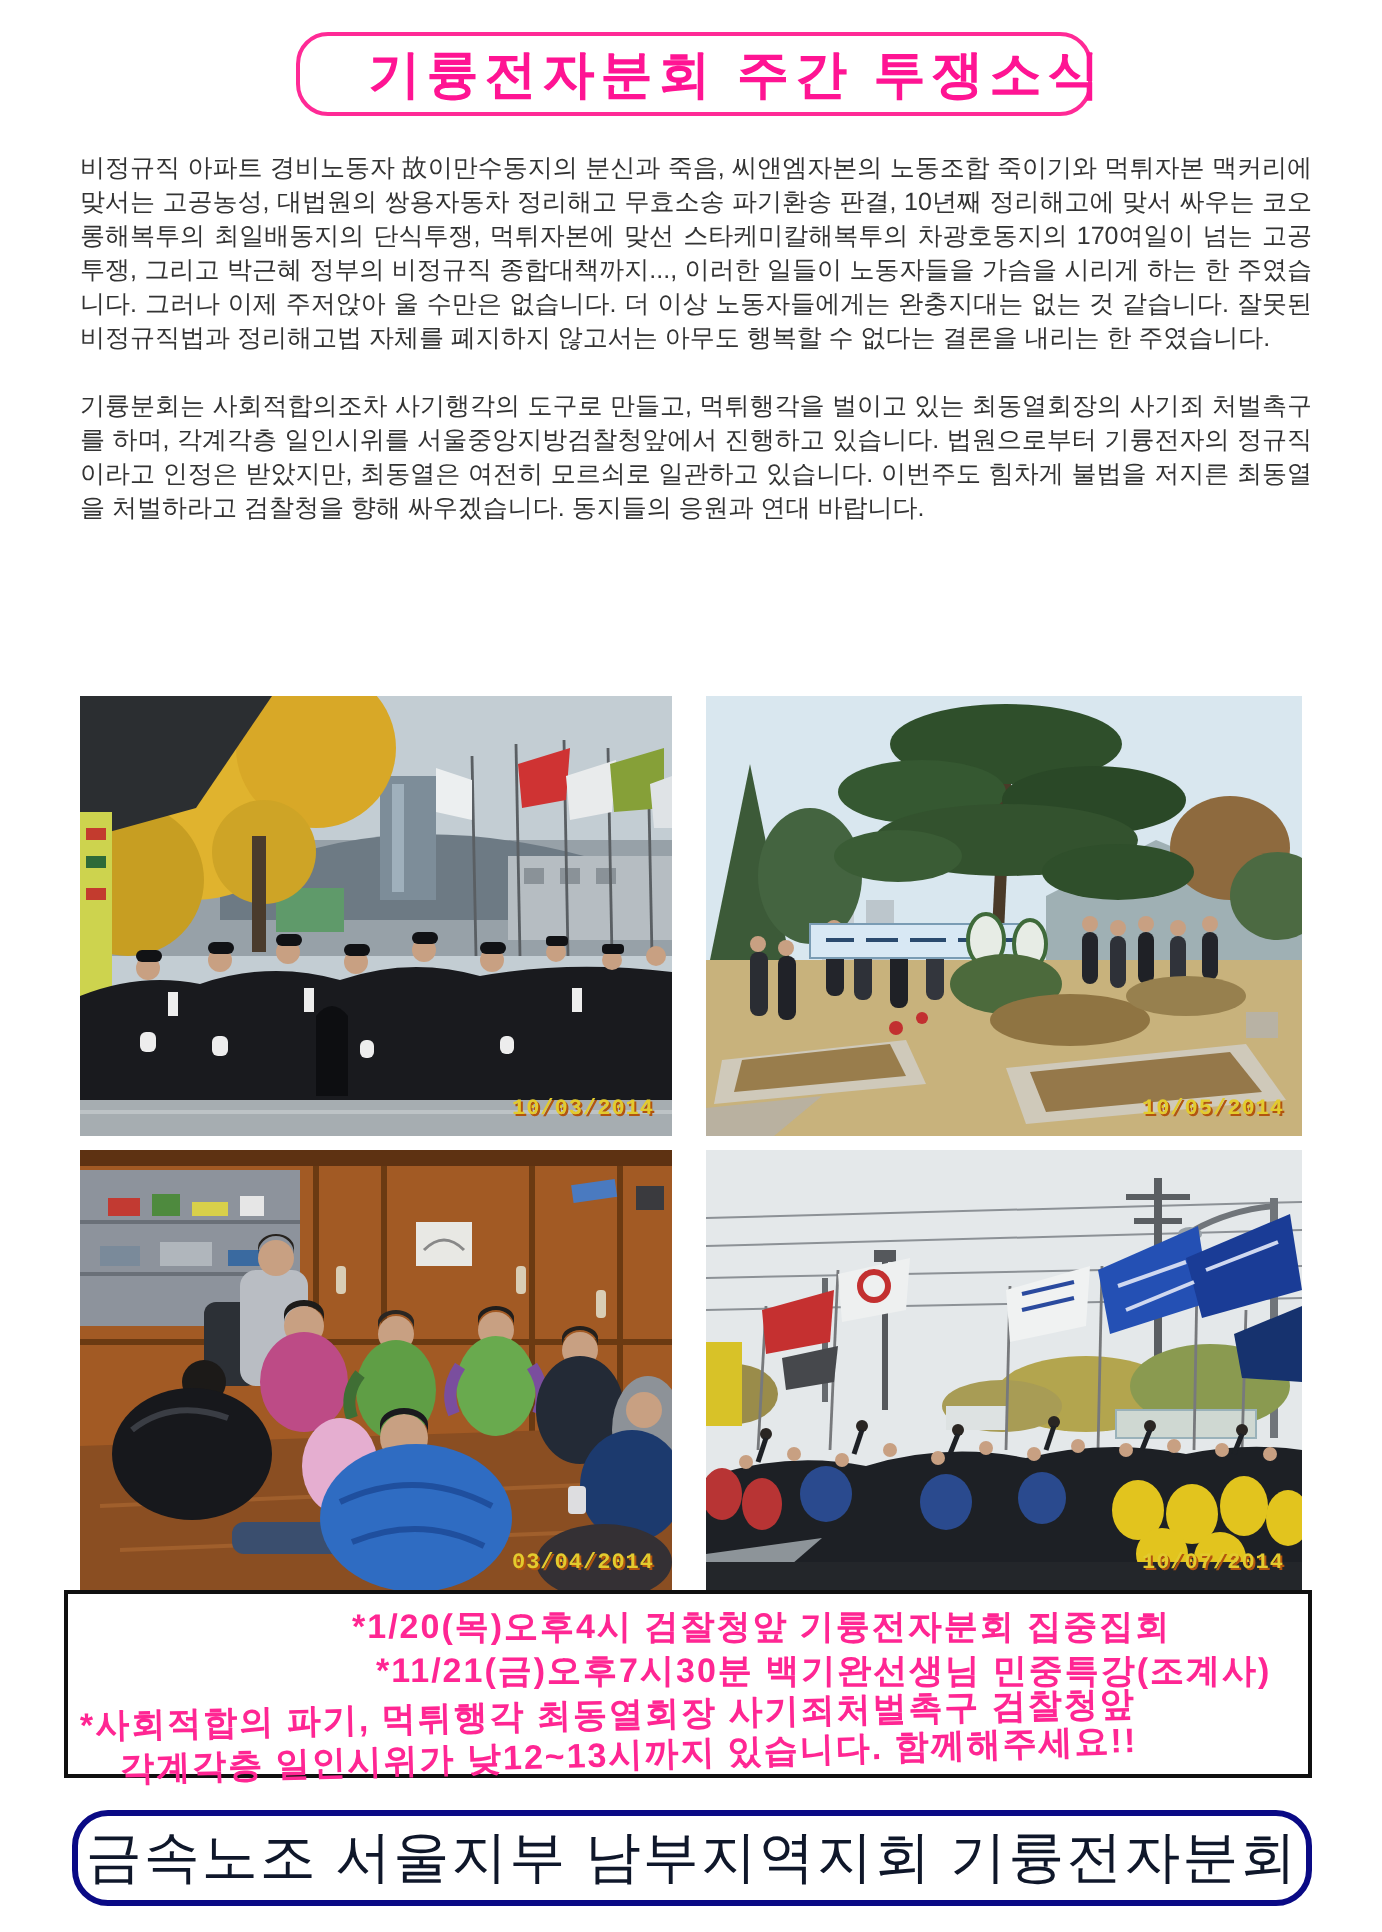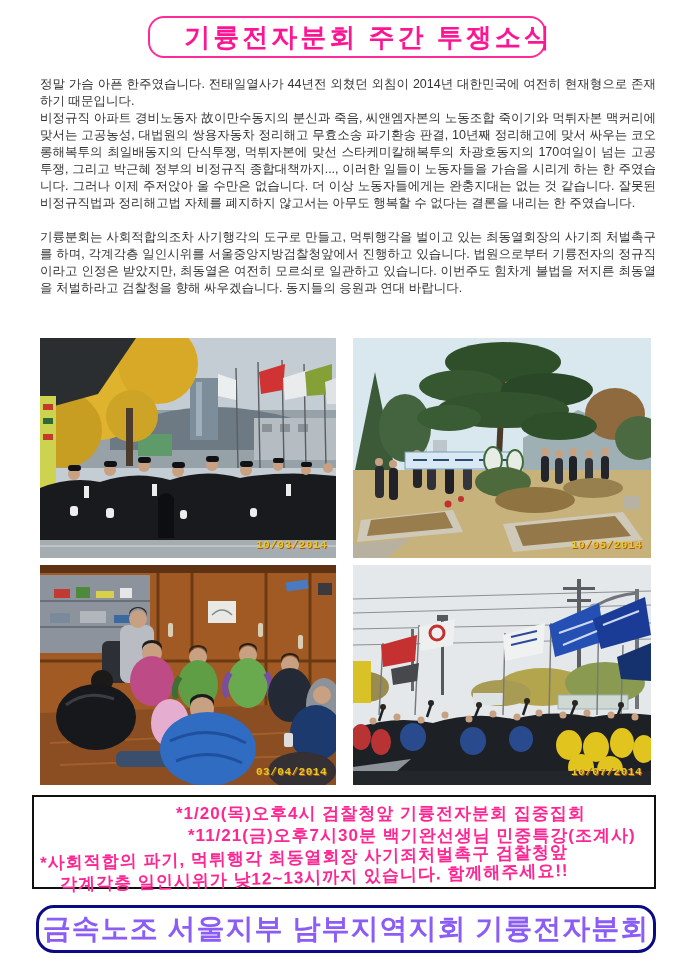--- a/index.html
+++ b/index.html
@@ -18,21 +18,21 @@
   }
   
   .content{
     position:absolute;left:40px;top:76px;width:616px;height:258px;overflow:hidden;
     font-size:12.5px;line-height:17px;color:#333;text-align:justify;
   }
   .content p{margin:0;}
   .content p.gap{margin-top:17px;}
   
   .photo-grid{
-    position:absolute;left:40px;top:338px;width:612px;
+    position:absolute;left:40px;top:348px;width:612px;
     display:grid;grid-template-columns:296px 298px;column-gap:17px;row-gap:7px;
   }
   .photo{position:relative;width:100%;height:220px;overflow:hidden;background:#ccc;}
   .photo svg{display:block;width:100%;height:100%;}
   .timestamp{
     position:absolute;right:9px;bottom:7px;
     font-family:"Liberation Mono","DejaVu Sans Mono",monospace;
     font-size:11px;font-weight:bold;color:#e3cb2e;
     text-shadow:1px 1px 0 #b2540e;letter-spacing:.5px;
   }
@@ -48,31 +48,30 @@
   .sline1{left:142px;top:5px;}
   .sline2{left:154px;top:27px;}
   .sline3{left:6px;top:49px;transform:rotate(-1.2deg);}
   .sline4{left:26px;top:69px;transform:rotate(-1.6deg);}
   
   .footer-box{
     position:absolute;left:36px;top:905px;width:620px;height:48px;
     border:3px solid #0a0a85;border-radius:18px;box-sizing:border-box;
     display:flex;align-items:center;justify-content:center;
   }
-  .footer-box span{color:#8b5cf6;font-size:28px;font-weight:bold;letter-spacing:1px;white-space:nowrap;}
+  .footer-box span{color:#0f172a;font-size:28px;font-weight:normal;letter-spacing:1px;white-space:nowrap;}
 </style>
 </head>
 <body>
 
 <div class="title-box">
   <span>기륭전자분회  주간  투쟁소식</span>
 </div>
 
 <div class="content">
-  <p>정말 가슴 아픈 한주였습니다. 전태일열사가 44년전 외쳤던 외침이 2014년 대한민국에 여전히 현재형으로 존재하기 때문입니다.</p>
   <p>비정규직 아파트 경비노동자 故이만수동지의 분신과 죽음, 씨앤엠자본의 노동조합 죽이기와 먹튀자본 맥커리에 맞서는 고공농성, 대법원의 쌍용자동차 정리해고 무효소송 파기환송 판결, 10년째 정리해고에 맞서 싸우는 코오롱해복투의 최일배동지의 단식투쟁, 먹튀자본에 맞선 스타케미칼해복투의 차광호동지의 170여일이 넘는 고공투쟁, 그리고 박근혜 정부의 비정규직 종합대책까지..., 이러한 일들이 노동자들을 가슴을 시리게 하는 한 주였습니다. 그러나 이제 주저앉아 울 수만은 없습니다. 더 이상 노동자들에게는 완충지대는 없는 것 같습니다. 잘못된 비정규직법과 정리해고법 자체를 폐지하지 않고서는 아무도 행복할 수 없다는 결론을 내리는 한 주였습니다.</p>
   <p class="gap">기륭분회는 사회적합의조차 사기행각의 도구로 만들고, 먹튀행각을 벌이고 있는 최동열회장의 사기죄 처벌촉구를 하며, 각계각층 일인시위를 서울중앙지방검찰청앞에서 진행하고 있습니다. 법원으로부터 기륭전자의 정규직이라고 인정은 받았지만, 최동열은 여전히 모르쇠로 일관하고 있습니다. 이번주도 힘차게 불법을 저지른 최동열을 처벌하라고 검찰청을 향해 싸우겠습니다. 동지들의 응원과 연대 바랍니다.</p>
 </div>
 
 <div class="photo-grid">
 
   <div class="photo">
     <svg viewBox="0 0 296 220" preserveAspectRatio="none">
       <rect width="296" height="220" fill="#c3cdd3"></rect>
       <rect y="72" width="296" height="58" fill="#97a1a8"></rect>

